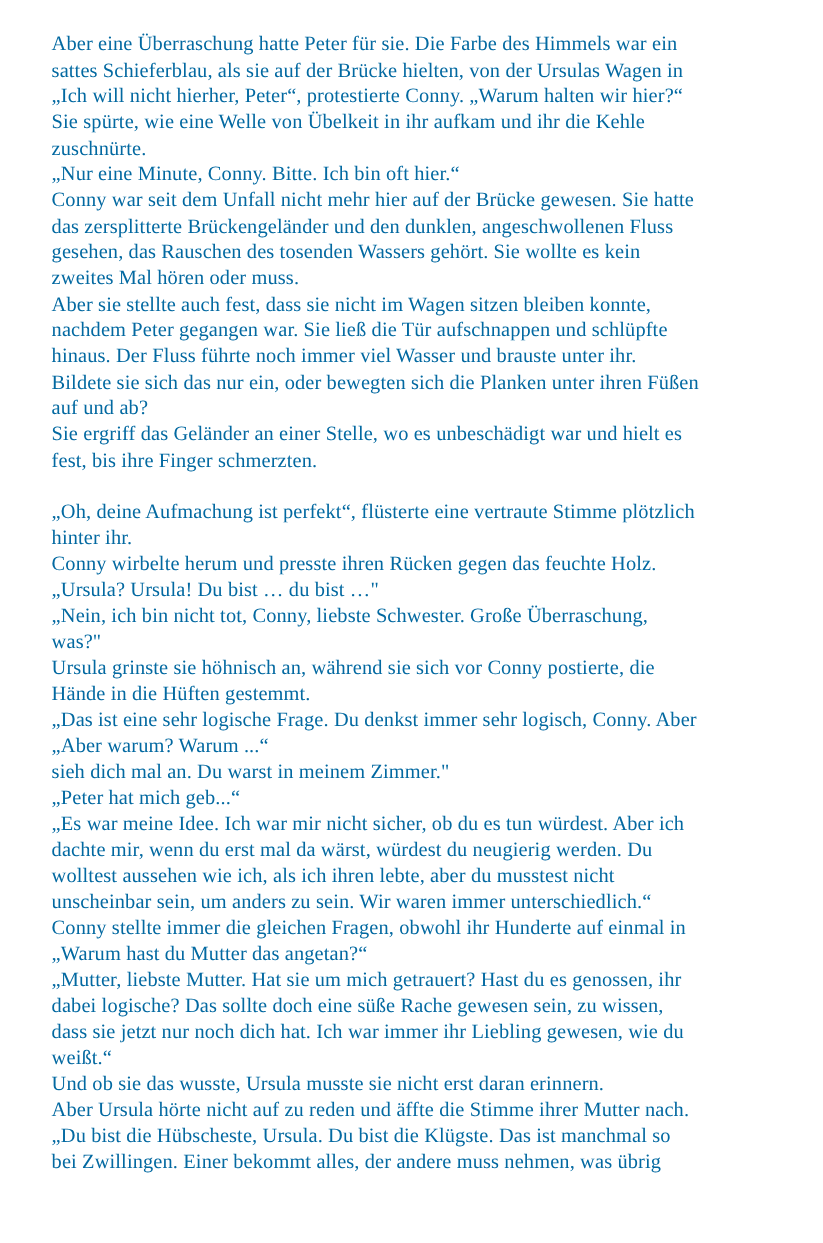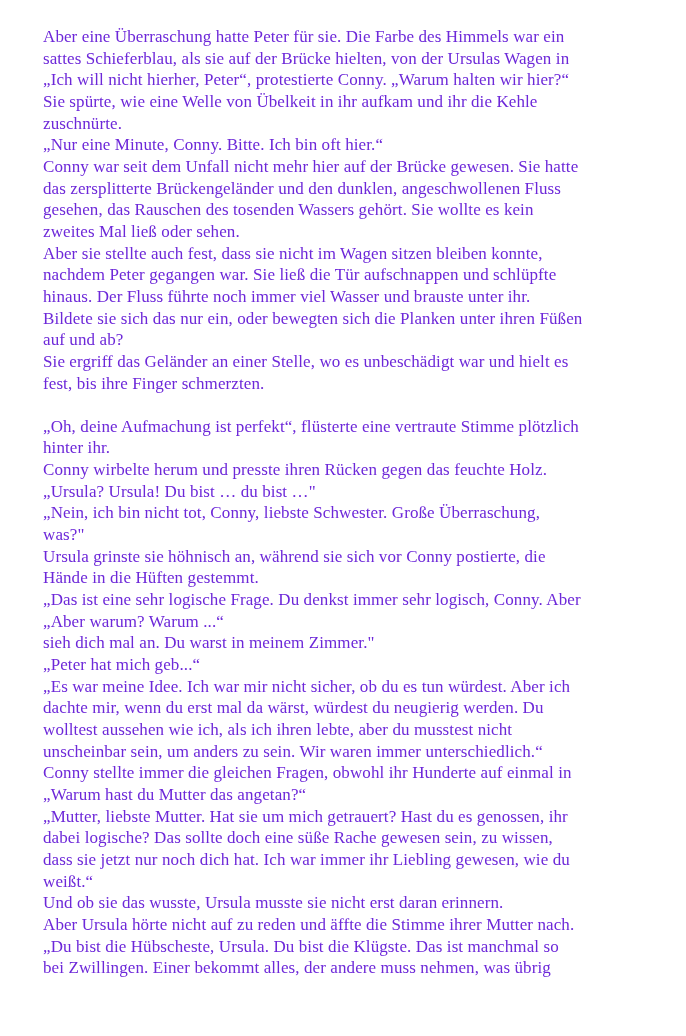--- a/index.html
+++ b/index.html
@@ -9,21 +9,21 @@
     width: 686px;
     height: 1036px;
     overflow: hidden;
   }
   .page {
     position: relative;
     width: 598px;
     height: 1036px;
     background: #ffffff;
     font-family: "Liberation Serif", "DejaVu Serif", serif;
-    color: #6d28d9;
+    color: #0369a1;
     box-sizing: border-box;
   }
   .text-block {
     position: absolute;
     left: 43px;
     top: 26px;
     right: 12px;
     font-size: 17px;
     line-height: 21.65px;
     letter-spacing: 0.1px;
@@ -43,21 +43,21 @@
   <div class="text-block">
       <div class="line">Aber eine Überraschung hatte Peter für sie. Die Farbe des Himmels war ein</div>
       <div class="line">sattes Schieferblau, als sie auf der Brücke hielten, von der Ursulas Wagen in</div>
       <div class="line">„Ich will nicht hierher, Peter“, protestierte Conny. „Warum halten wir hier?“</div>
       <div class="line">Sie spürte, wie eine Welle von Übelkeit in ihr aufkam und ihr die Kehle</div>
       <div class="line">zuschnürte.</div>
       <div class="line">„Nur eine Minute, Conny. Bitte. Ich bin oft hier.“</div>
       <div class="line">Conny war seit dem Unfall nicht mehr hier auf der Brücke gewesen. Sie hatte</div>
       <div class="line">das zersplitterte Brückengeländer und den dunklen, angeschwollenen Fluss</div>
       <div class="line">gesehen, das Rauschen des tosenden Wassers gehört. Sie wollte es kein</div>
-      <div class="line">zweites Mal ließ oder sehen.</div>
+      <div class="line">zweites Mal hören oder muss.</div>
       <div class="line">Aber sie stellte auch fest, dass sie nicht im Wagen sitzen bleiben konnte,</div>
       <div class="line">nachdem Peter gegangen war. Sie ließ die Tür aufschnappen und schlüpfte</div>
       <div class="line">hinaus. Der Fluss führte noch immer viel Wasser und brauste unter ihr.</div>
       <div class="line">Bildete sie sich das nur ein, oder bewegten sich die Planken unter ihren Füßen</div>
       <div class="line">auf und ab?</div>
       <div class="line">Sie ergriff das Geländer an einer Stelle, wo es unbeschädigt war und hielt es</div>
       <div class="line">fest, bis ihre Finger schmerzten.</div>
       <div class="line"></div>
       <div class="line">„Oh, deine Aufmachung ist perfekt“, flüsterte eine vertraute Stimme plötzlich</div>
       <div class="line">hinter ihr.</div>

